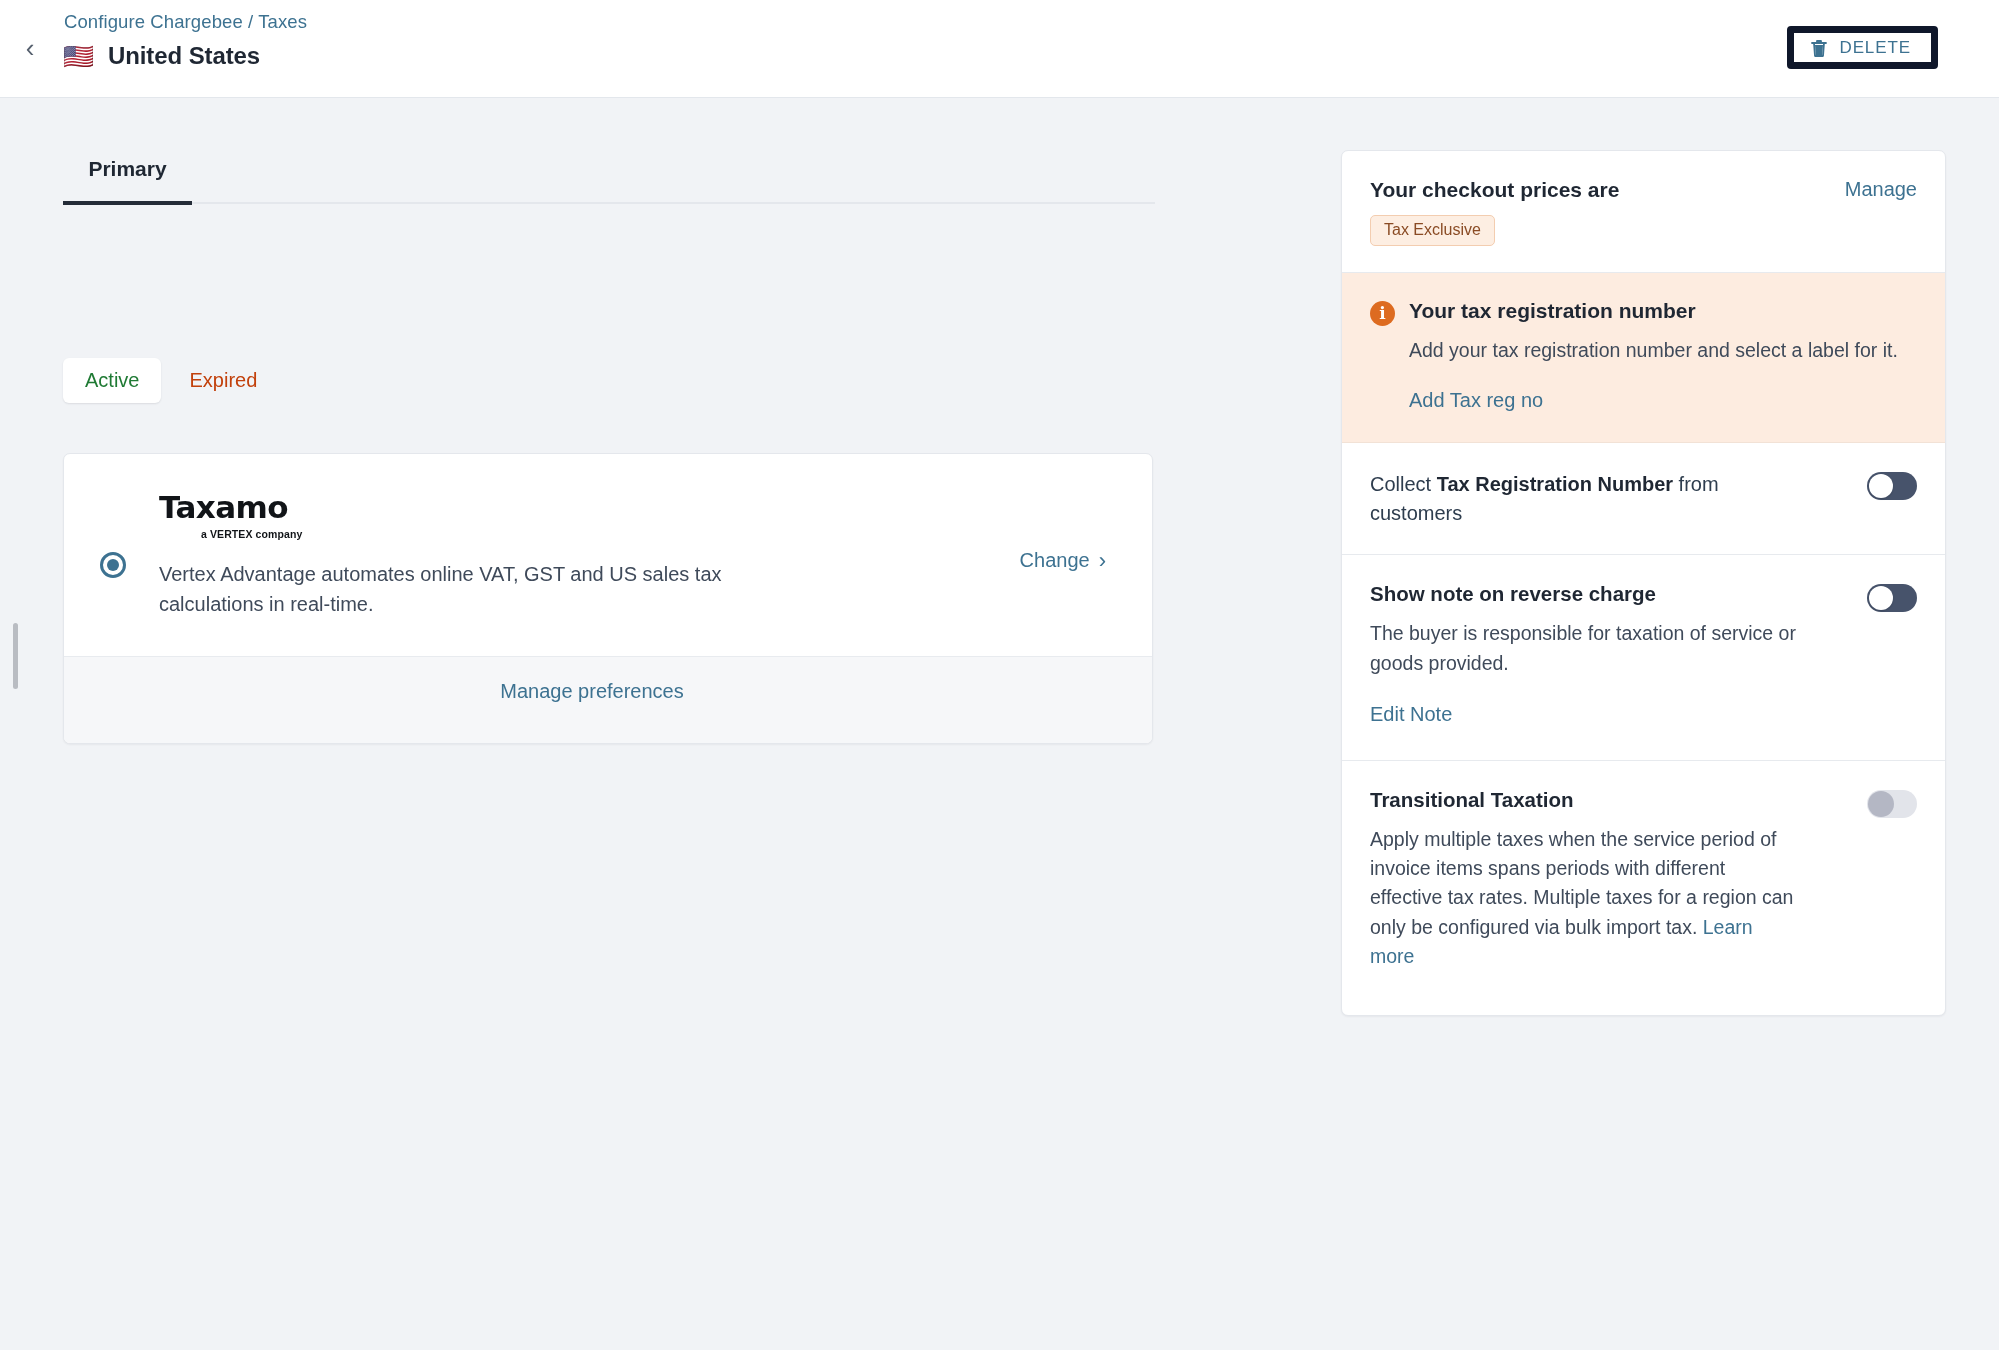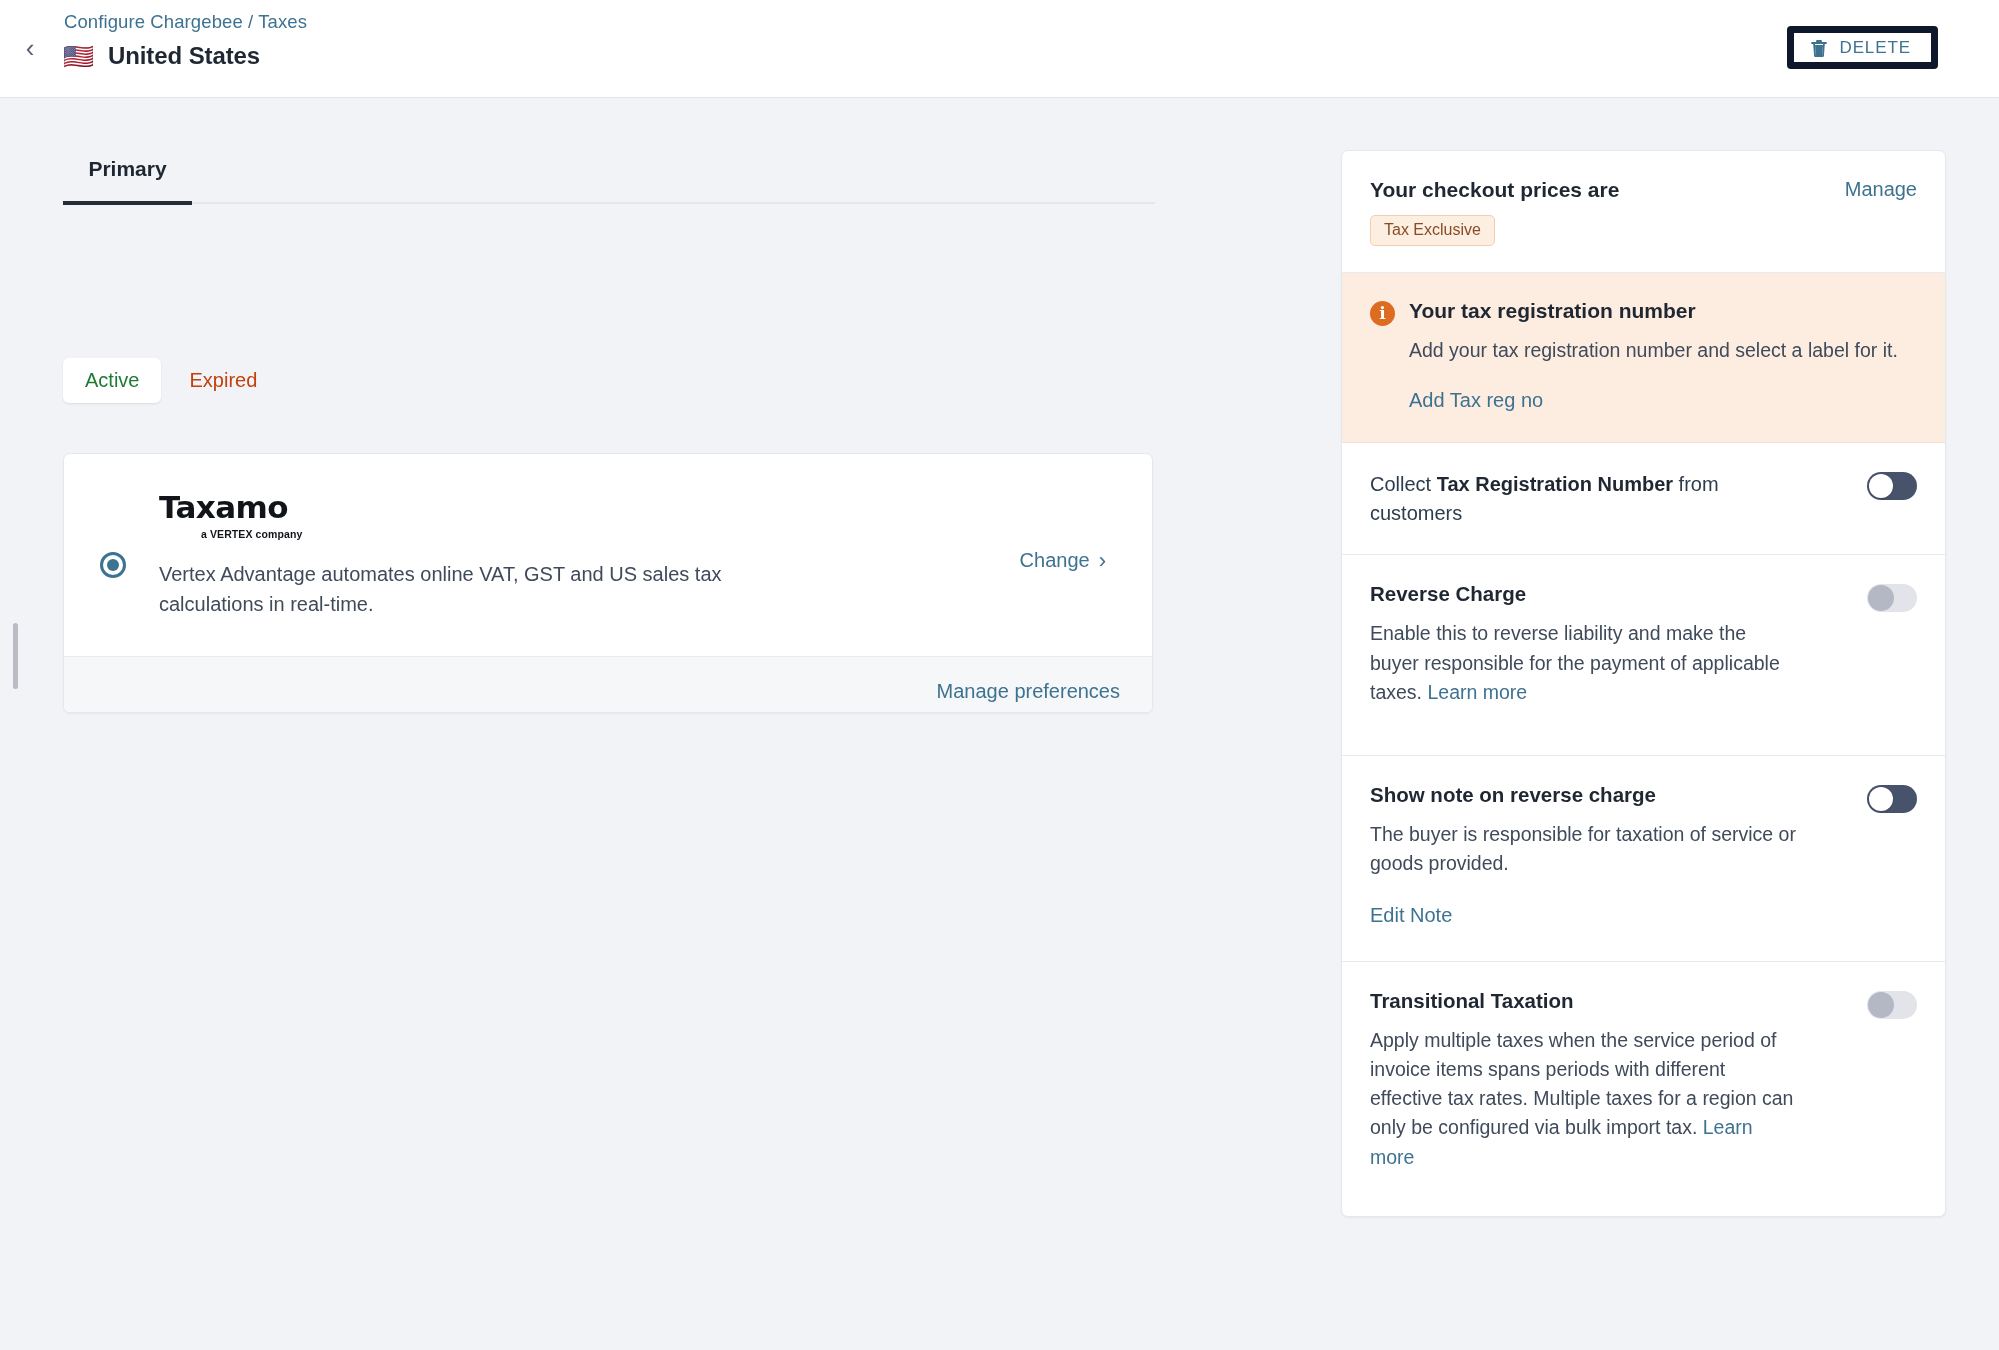--- a/index.html
+++ b/index.html
@@ -209,22 +209,22 @@
     gap: 9px;
     font-size: 20px;
     color: #3d7291;
     cursor: pointer;
     padding-right: 14px;
   }
   .change-link .chev { font-size: 22px; line-height: 1; }
   .provider-footer {
     border-top: 1px solid #e8ebef;
     background: #f6f7f9;
-    padding: 23px 32px 9px 0;
-    text-align: right;
+    padding: 23px 32px 40px 0;
+    text-align: center;
   }
   .manage-pref {
     font-size: 20px;
     color: #3d7291;
     cursor: pointer;
   }
 
   
   .right-col {
     position: absolute;
@@ -457,31 +457,20 @@
       <div class="toggle-row">
         <div class="row-text">
           <div class="row-label"><span>Collect </span><b>Tax Registration Number</b><span> from customers</span></div>
         </div>
         <div class="toggle off">
             <span class="knob"></span>
           </div>
       </div>
     </div>
 
-    <div class="panel-section" style="padding-bottom:48px;">
-      <div class="toggle-row">
-        <div class="row-text">
-          <div class="row-title">Reverse Charge</div>
-          <div class="row-desc"><span>Enable this to reverse liability and make the buyer responsible for the payment of applicable taxes. </span><span class="inline-link">Learn more</span></div>
-        </div>
-        <div class="toggle disabled">
-            <span class="knob"></span>
-          </div>
-      </div>
-    </div>
 
     <div class="panel-section" style="padding-bottom:34px;">
       <div class="toggle-row">
         <div class="row-text">
           <div class="row-title">Show note on reverse charge</div>
           <div class="row-desc">The buyer is responsible for taxation of service or goods provided.</div>
           <div class="row-link">Edit Note</div>
         </div>
         <div class="toggle off">
             <span class="knob"></span>

